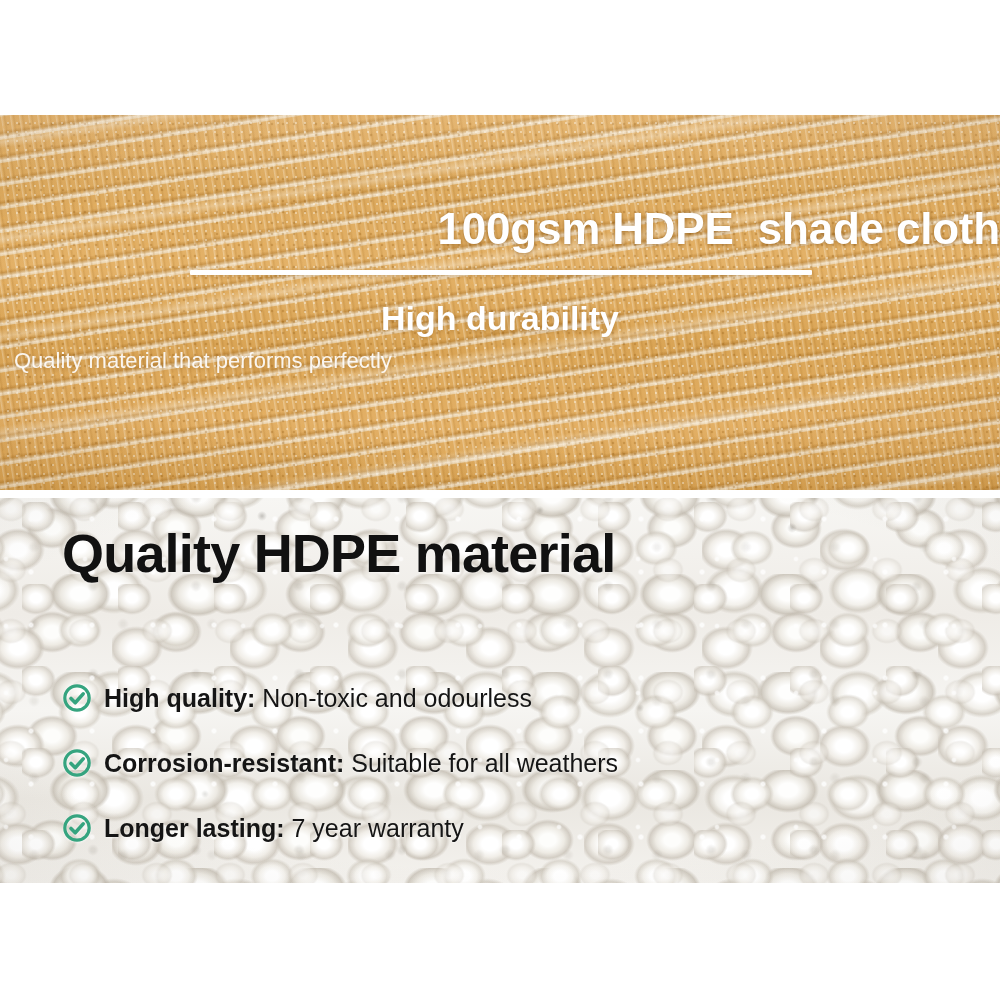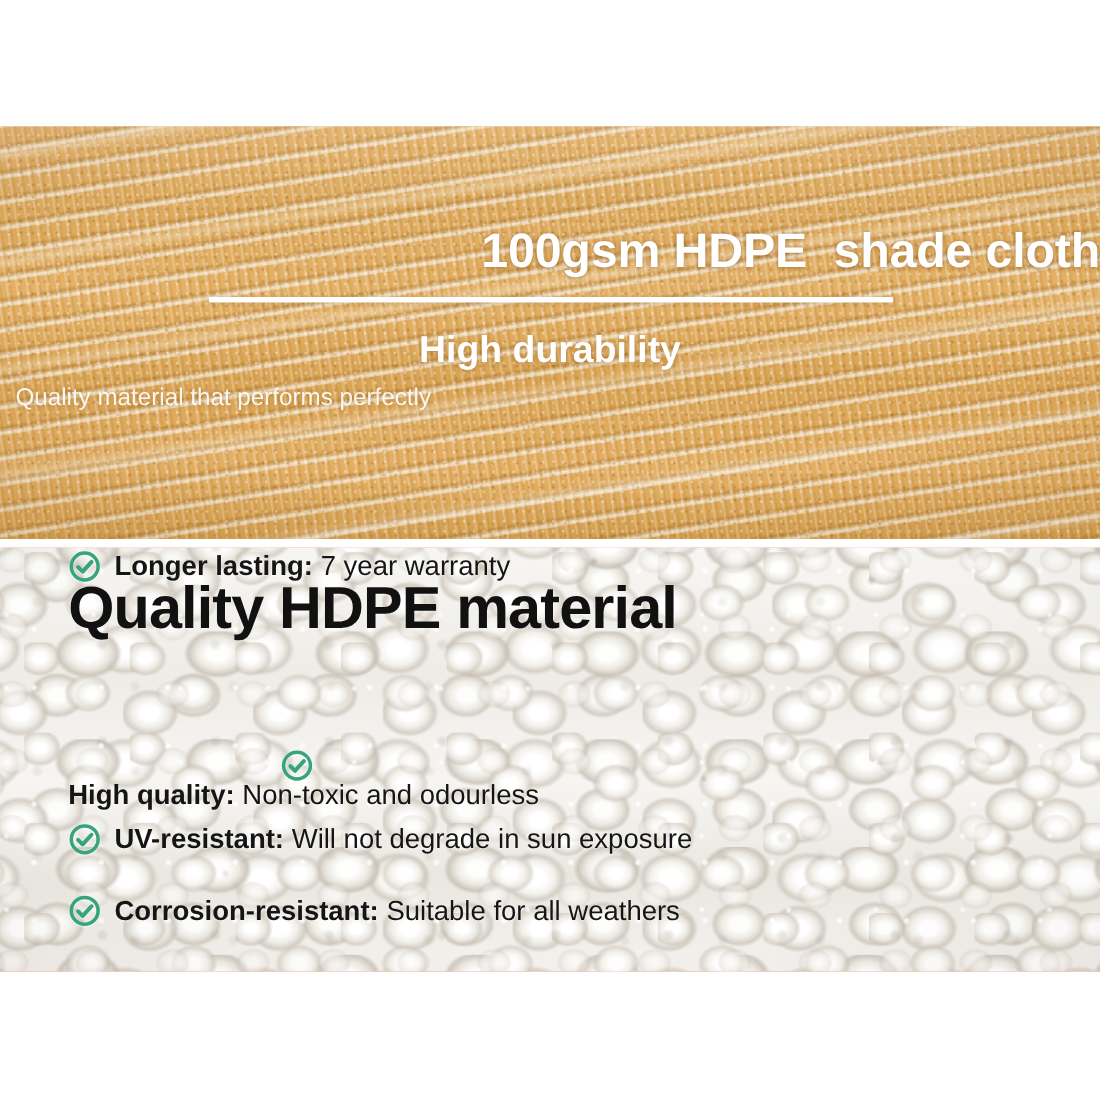--- a/index.html
+++ b/index.html
@@ -203,21 +203,21 @@
     white-space:pre;
     text-shadow:0 1px 2px rgba(255,255,255,0.55);
   }
 
   .feature{
     position:absolute;left:62px;
     height:34px;
     display:flex;align-items:center;
   }
   .feature:nth-of-type(1){top:118px;}
-  .feature:nth-of-type(2){top:183px;flex-direction:column;}
+  .feature:nth-of-type(2){top:183px;}
   .feature:nth-of-type(3){top:248px;}
   .feature:nth-of-type(4){top:313px;}
 
   .check-icon{
     width:30px;height:30px;flex:0 0 30px;
     display:block;
     margin-right:12px;
     filter:drop-shadow(0 1px 1px rgba(255,255,255,0.7));
   }
   .feat-text{
@@ -266,27 +266,20 @@
       <div id="mat-heading">Quality HDPE material</div>
 
       <div class="feature">
         <svg class="check-icon" viewBox="0 0 32 32">
           <circle cx="16" cy="16" r="13" fill="none" stroke="#35a47f" stroke-width="3.4"></circle>
           <path d="M9.6 16.6 L14.1 21.0 L22.6 11.6" fill="none" stroke="#35a47f" stroke-width="3.9" stroke-linecap="round" stroke-linejoin="round"></path>
         </svg>
         <span class="feat-text"><span class="feat-label">High quality:</span><span class="feat-desc"> Non-toxic and odourless</span></span>
       </div>
 
-      <div class="feature">
-        <svg class="check-icon" viewBox="0 0 32 32">
-          <circle cx="16" cy="16" r="13" fill="none" stroke="#35a47f" stroke-width="3.4"></circle>
-          <path d="M9.6 16.6 L14.1 21.0 L22.6 11.6" fill="none" stroke="#35a47f" stroke-width="3.9" stroke-linecap="round" stroke-linejoin="round"></path>
-        </svg>
-        <span class="feat-text"><span class="feat-label">UV-resistant:</span><span class="feat-desc"> Will not degrade in sun exposure</span></span>
-      </div>
 
       <div class="feature">
         <svg class="check-icon" viewBox="0 0 32 32">
           <circle cx="16" cy="16" r="13" fill="none" stroke="#35a47f" stroke-width="3.4"></circle>
           <path d="M9.6 16.6 L14.1 21.0 L22.6 11.6" fill="none" stroke="#35a47f" stroke-width="3.9" stroke-linecap="round" stroke-linejoin="round"></path>
         </svg>
         <span class="feat-text"><span class="feat-label">Corrosion-resistant:</span><span class="feat-desc"> Suitable for all weathers</span></span>
       </div>
 
       <div class="feature">

